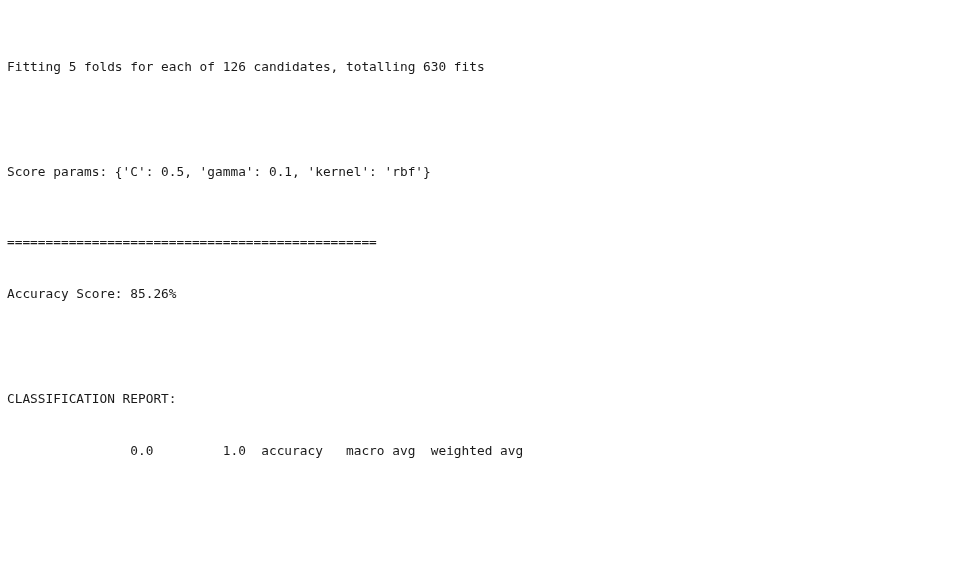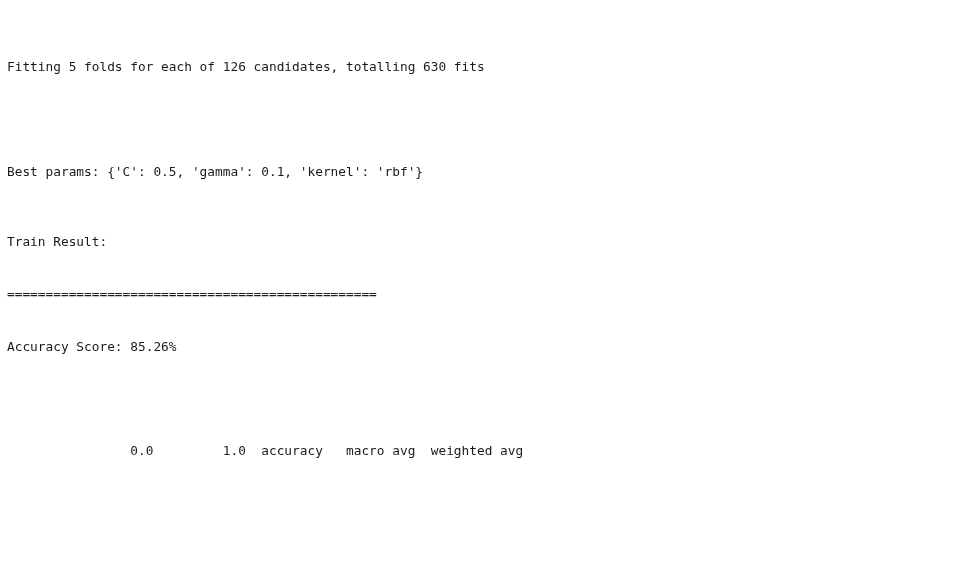--- a/index.html
+++ b/index.html
@@ -36,26 +36,26 @@
     min-height: 17.45px;
   }
 </style>
 </head>
 <body>
 
 <div id="output-console">
 
   <div class="line">Fitting 5 folds for each of 126 candidates, totalling 630 fits</div>
   <div class="blank"> </div>
-  <div class="line">Best params: {'C': 0.5, 'gamma': 0.1, 'kernel': 'rbf'}</div>
+  <div class="line">Score params: {'C': 0.5, 'gamma': 0.1, 'kernel': 'rbf'}</div>
 
-  <div class="line">Train Result:</div>
   <div class="line">================================================</div>
   <div class="line">Accuracy Score: 85.26%</div>
   <div class="blank"> </div>
+  <div class="line">CLASSIFICATION REPORT:</div>
   <div class="line">                0.0         1.0  accuracy   macro avg  weighted avg</div>
   
   
   
   
   
   
   
   
   

